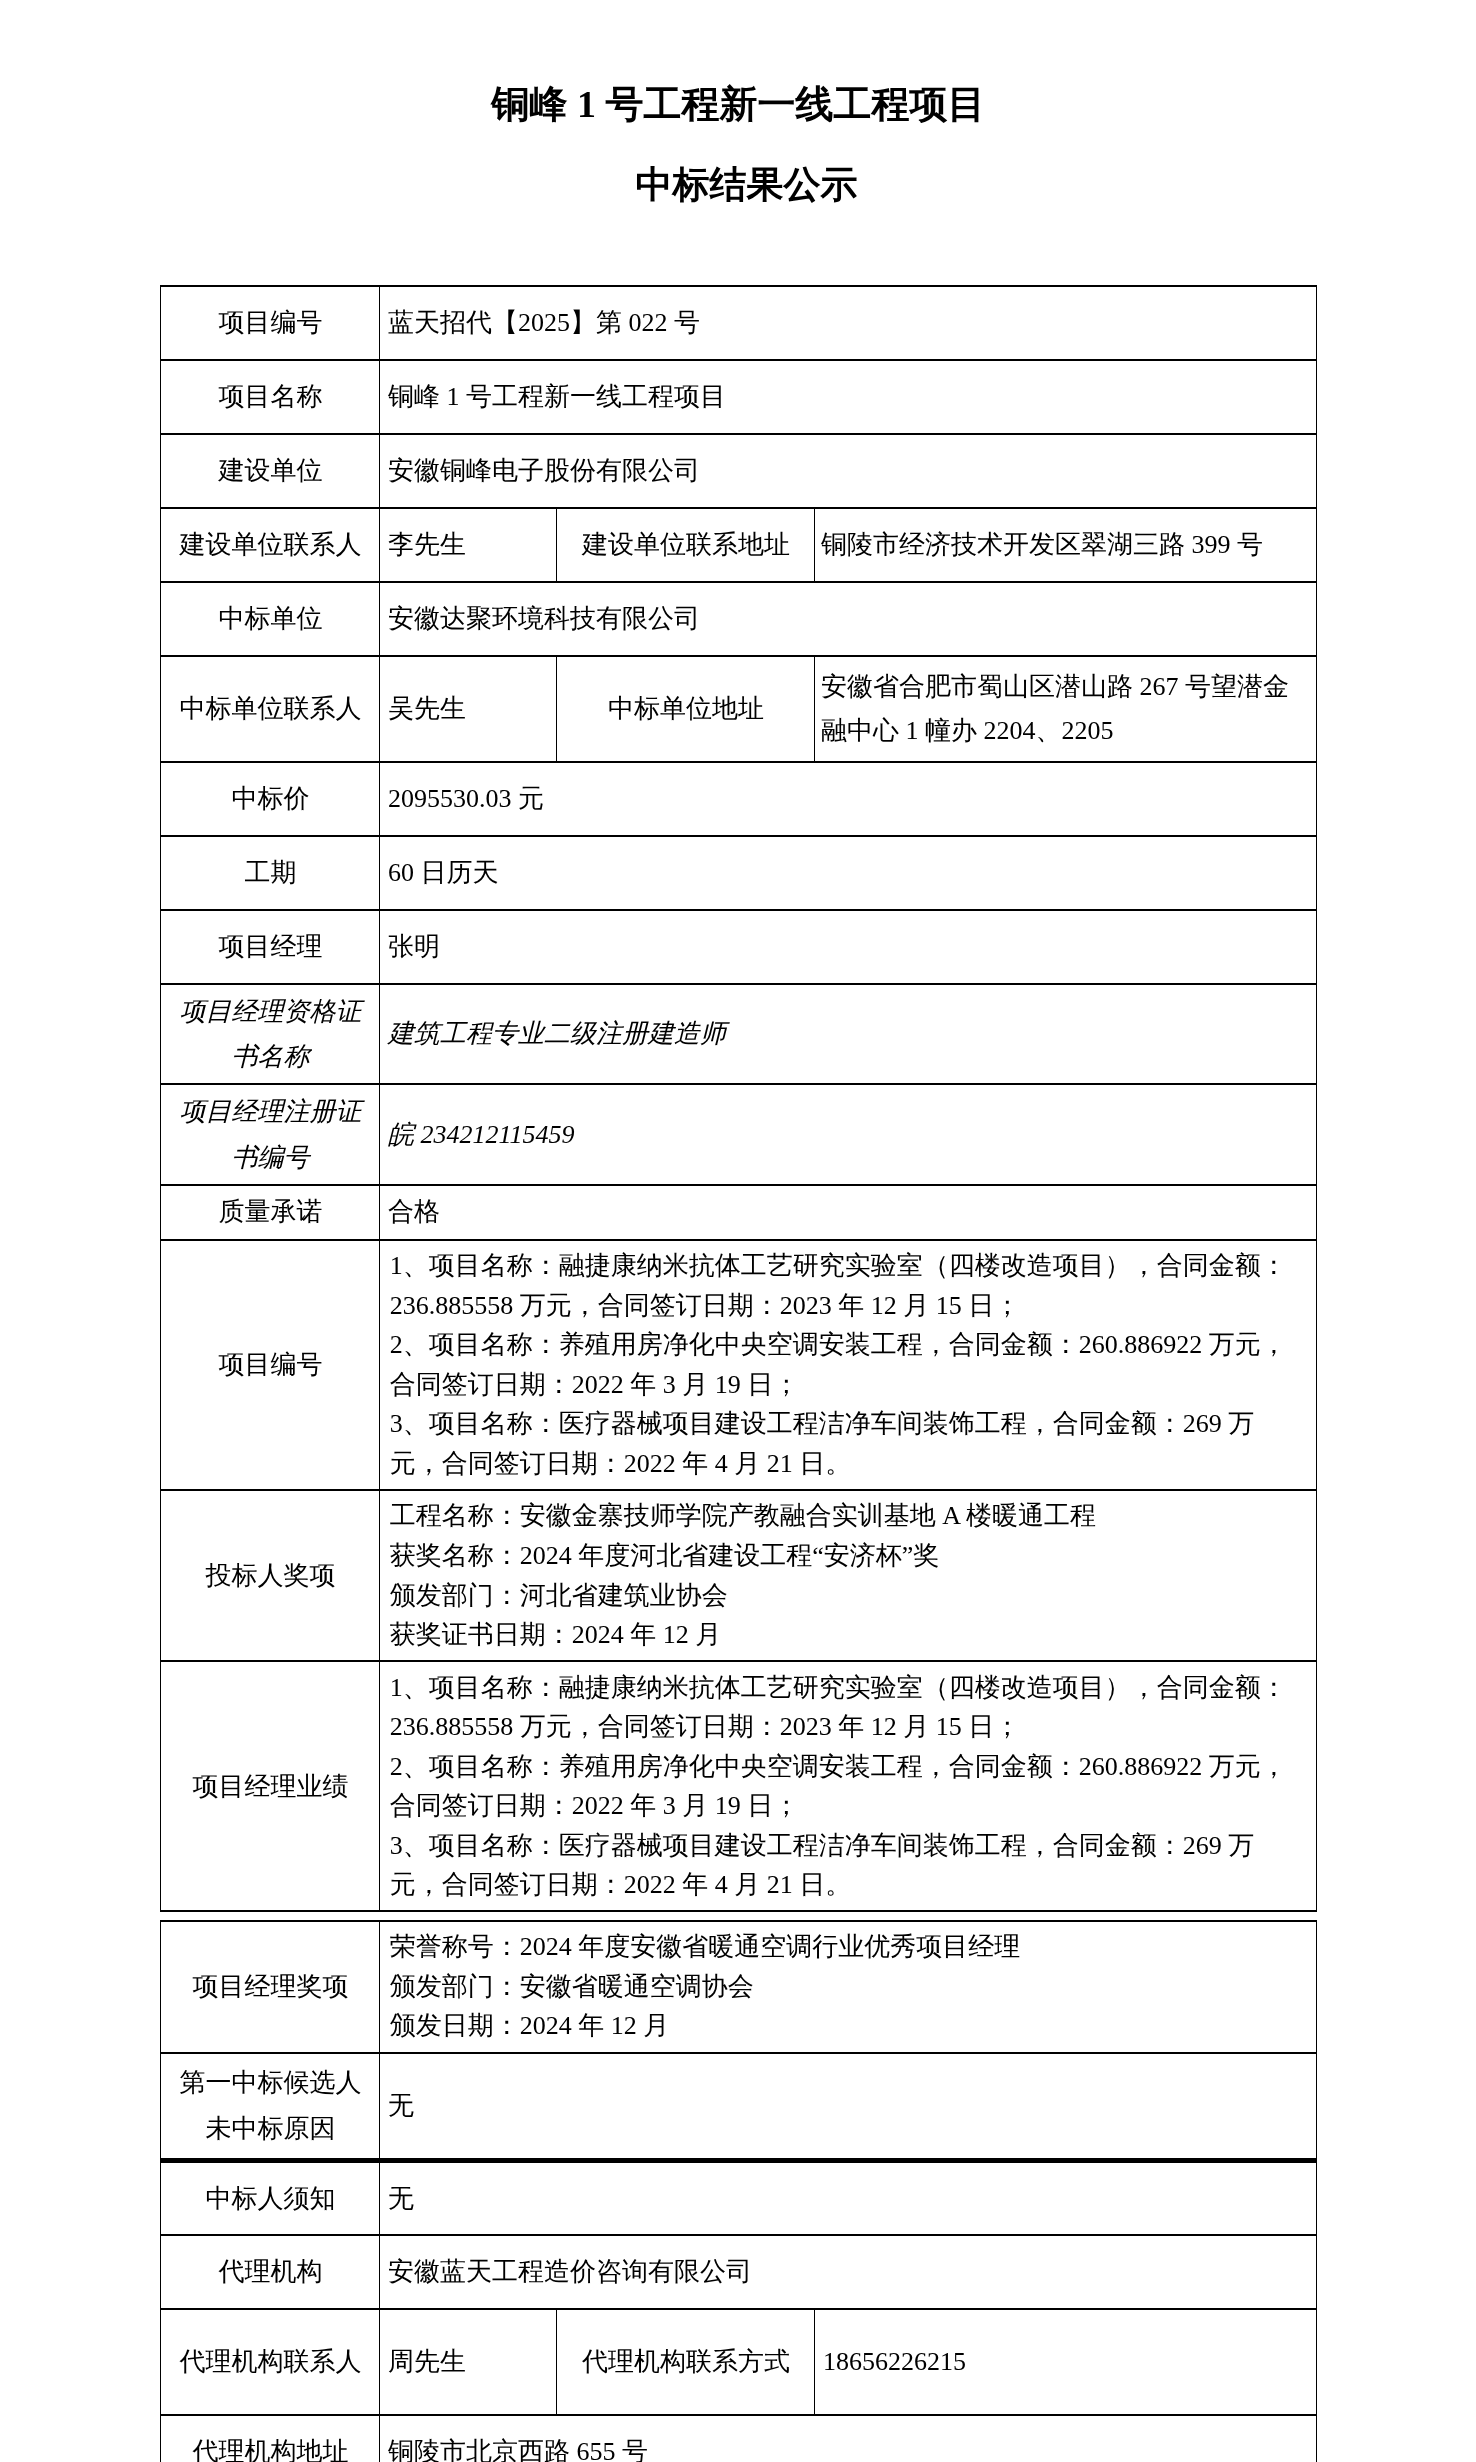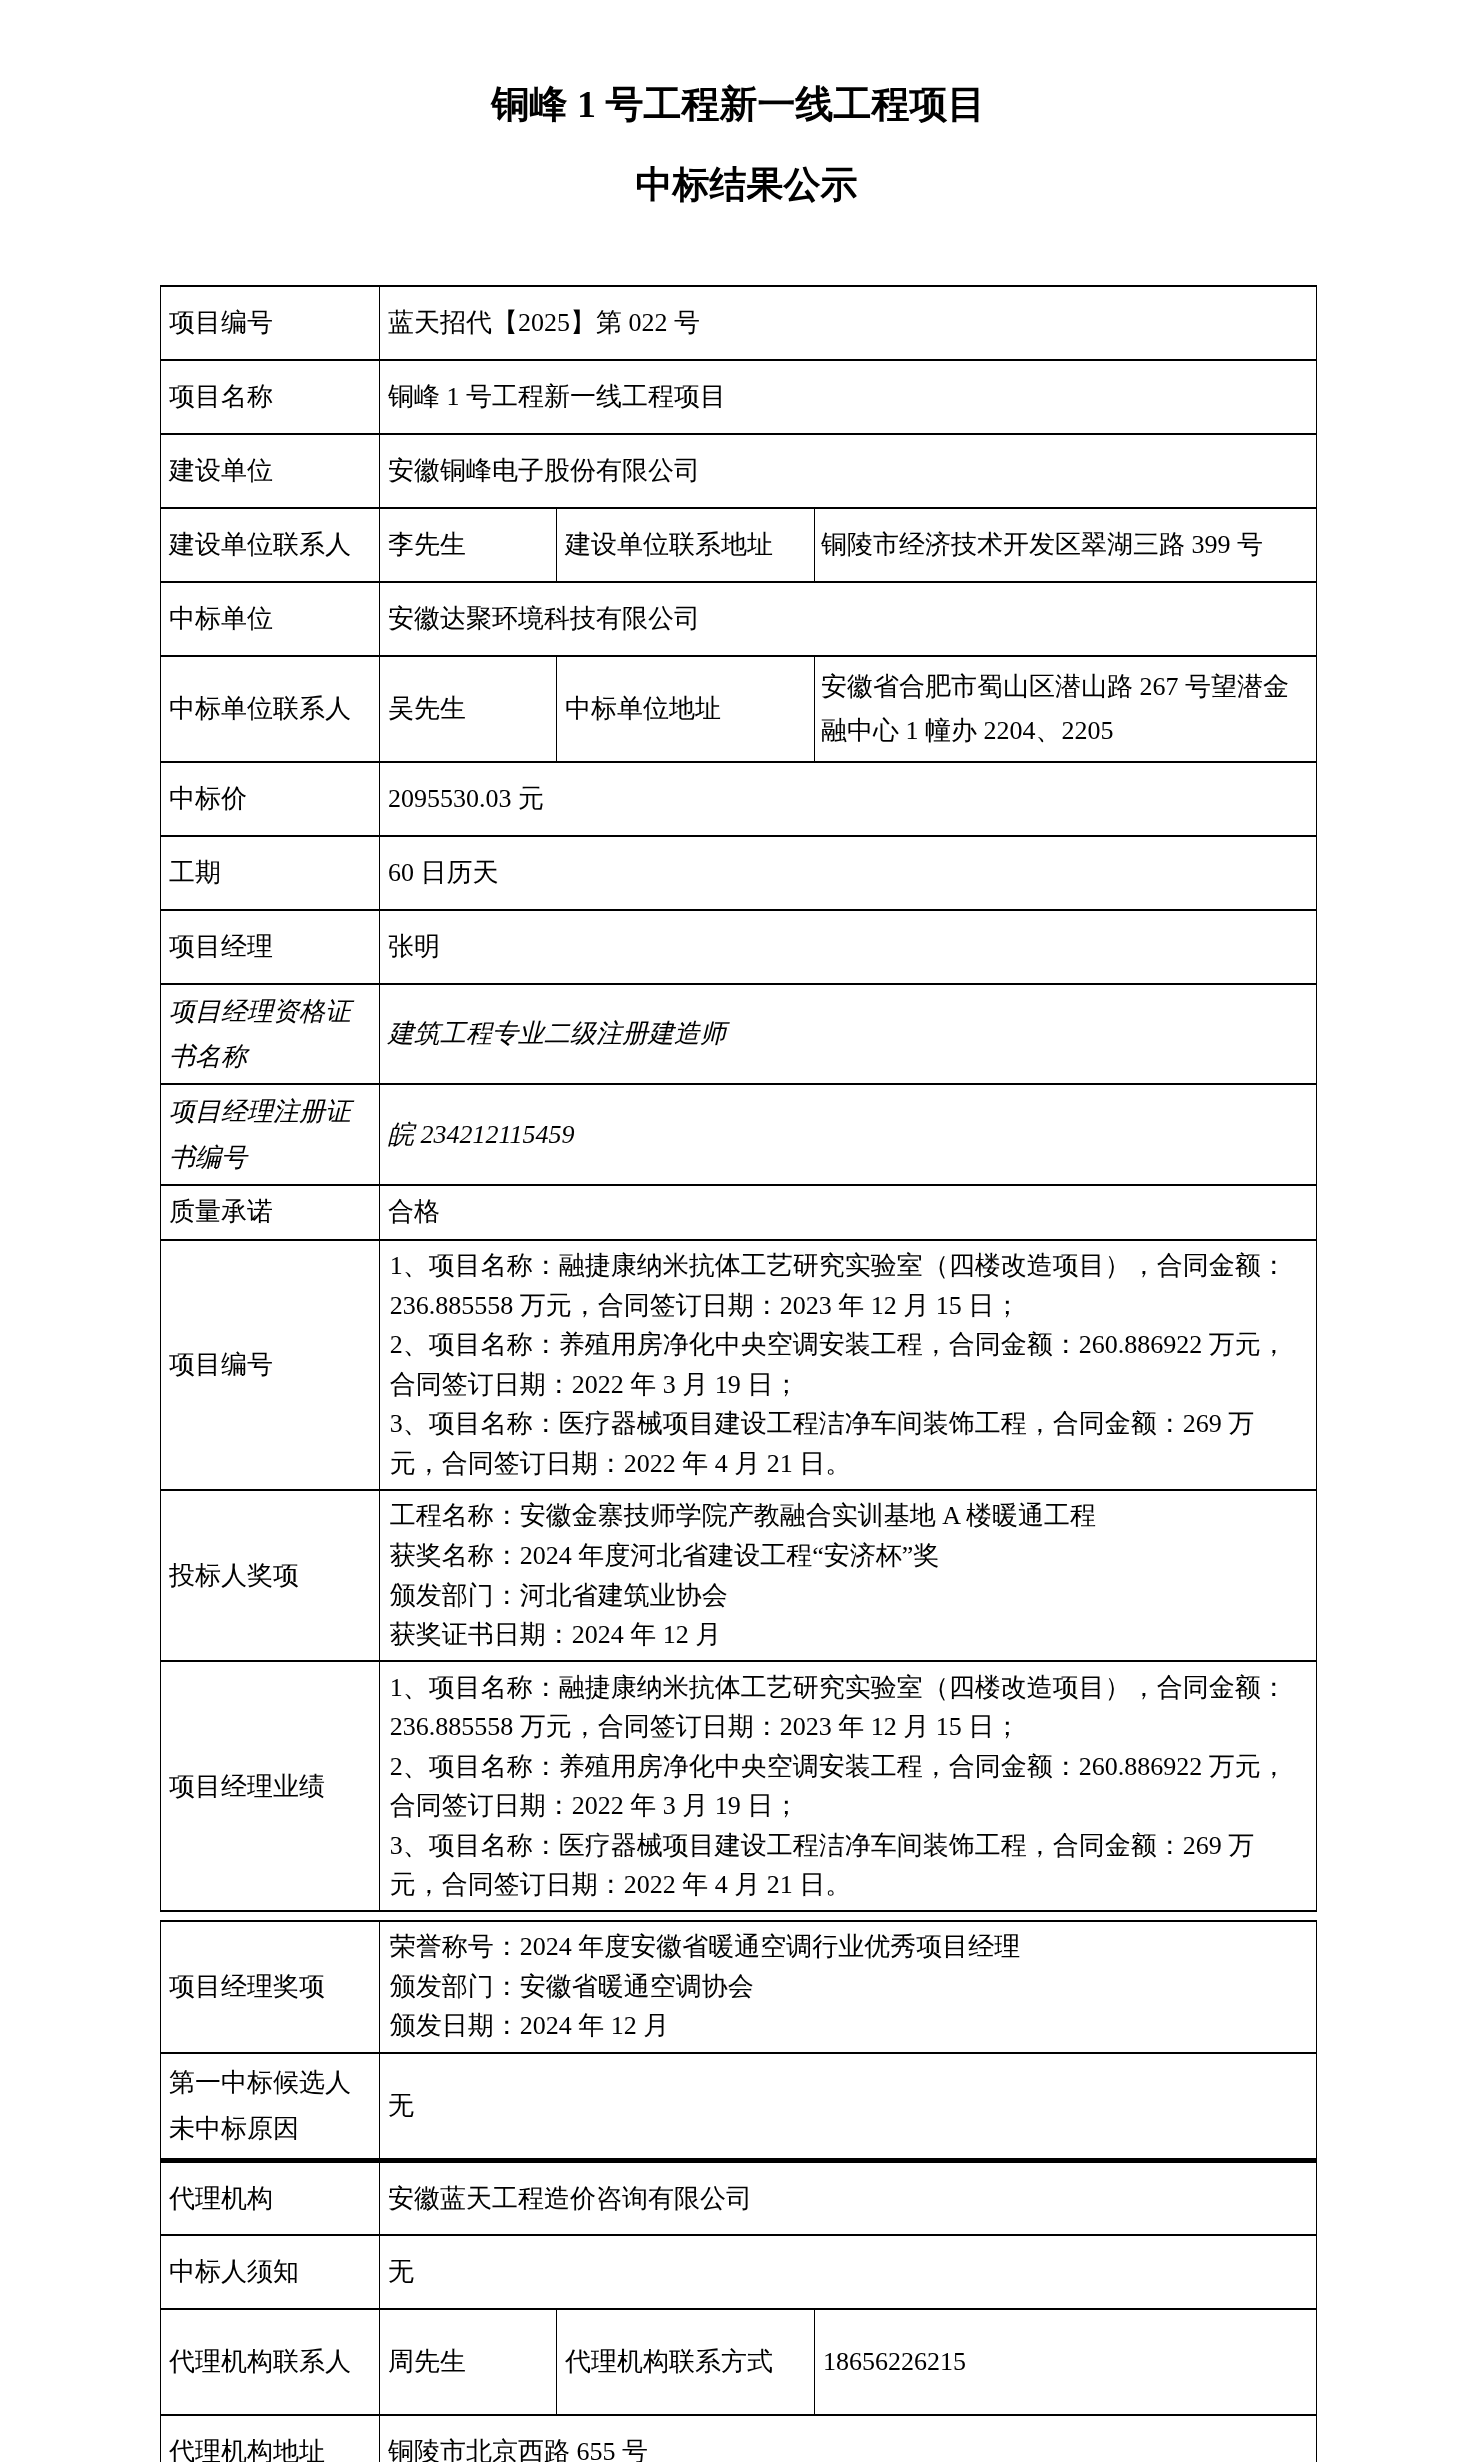--- a/index.html
+++ b/index.html
@@ -48,20 +48,21 @@
     border-left: 1.9px solid #000;
     border-right: 1.9px solid #000;
     border-top: 2.8px solid #000;
     border-bottom: 2.8px solid #000;
     vertical-align: middle;
     padding: 3.7px 7.4px;
     box-sizing: border-box;
     overflow: hidden;
   }
   td.lbl {
+    text-align: center;
     line-height: 1.75;
   }
   td.val {
     text-align: left;
     line-height: 1.6;
   }
   td.val-left {
     text-align: left;
     line-height: 1.7;
     padding: 3.7px 5.6px;
@@ -185,26 +186,26 @@
         <td class="lbl">项目经理奖项</td>
         <td class="multi" colspan="3">荣誉称号：2024 年度安徽省暖通空调行业优秀项目经理
 颁发部门：安徽省暖通空调协会
 颁发日期：2024 年 12 月</td>
       </tr>
       <tr class="r116 thickline">
         <td class="lbl">第一中标候选人未中标原因</td>
         <td class="val" colspan="3">无</td>
       </tr>
       <tr class="r80">
+        <td class="lbl">中标人须知</td>
+        <td class="val" colspan="3">无</td>
+      </tr>
+      <tr class="r80">
         <td class="lbl">代理机构</td>
         <td class="val" colspan="3">安徽蓝天工程造价咨询有限公司</td>
-      </tr>
-      <tr class="r80">
-        <td class="lbl">中标人须知</td>
-        <td class="val" colspan="3">无</td>
       </tr>
       <tr class="r96">
         <td class="lbl">代理机构联系人</td>
         <td class="val">周先生</td>
         <td class="lbl">代理机构联系方式</td>
         <td class="val">18656226215</td>
       </tr>
       <tr class="r80">
         <td class="lbl">代理机构地址</td>
         <td class="val" colspan="3">铜陵市北京西路 655 号</td>

